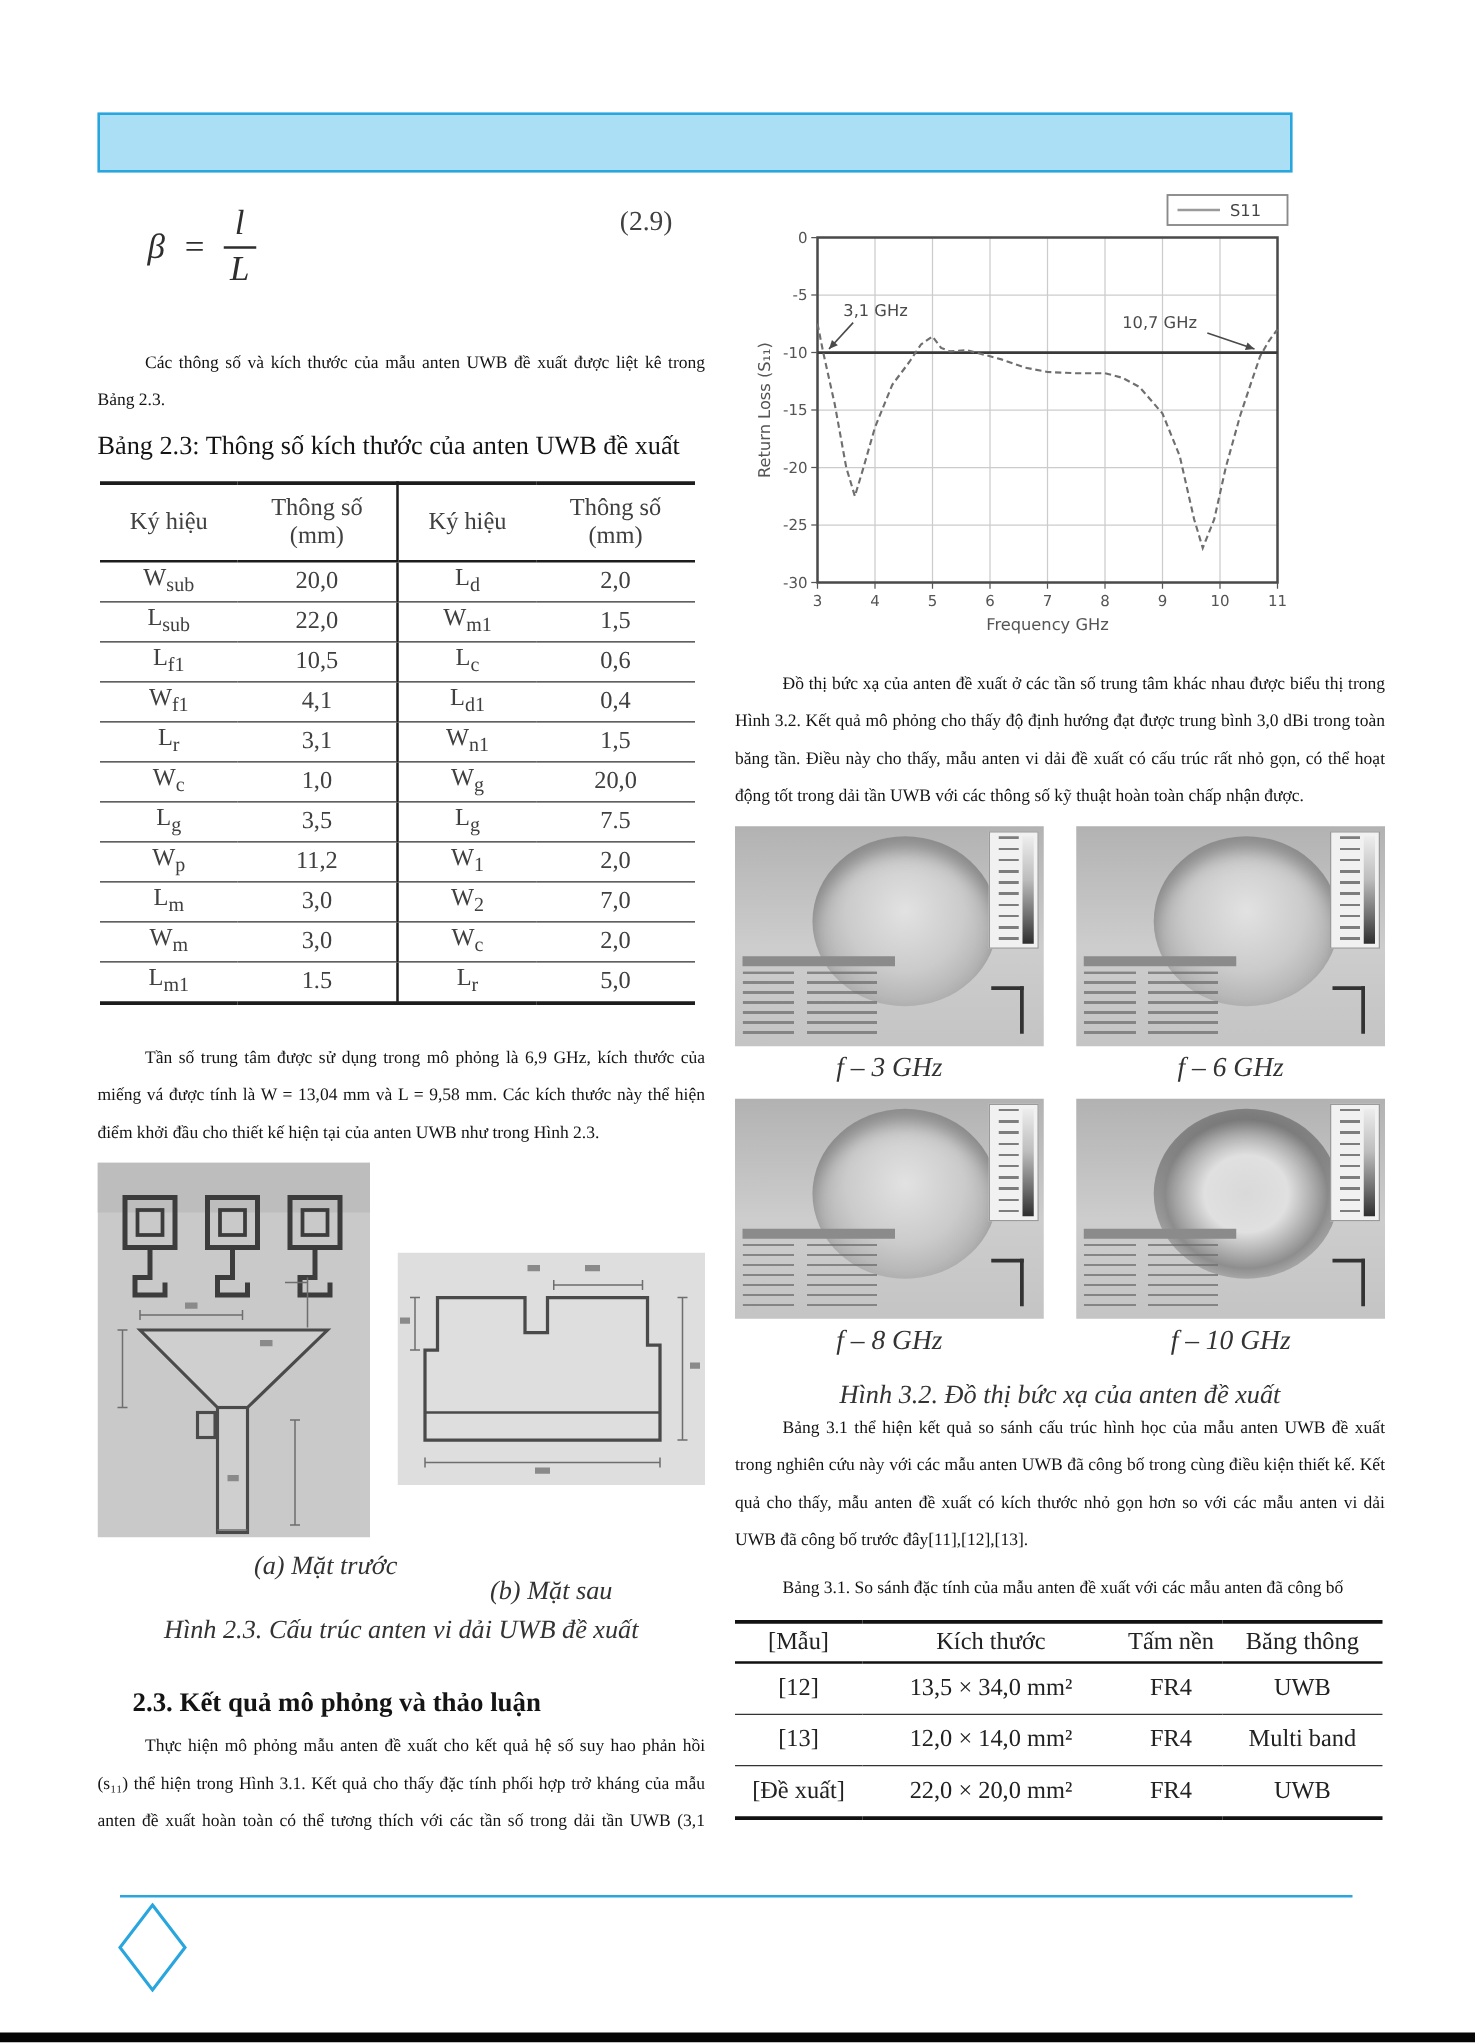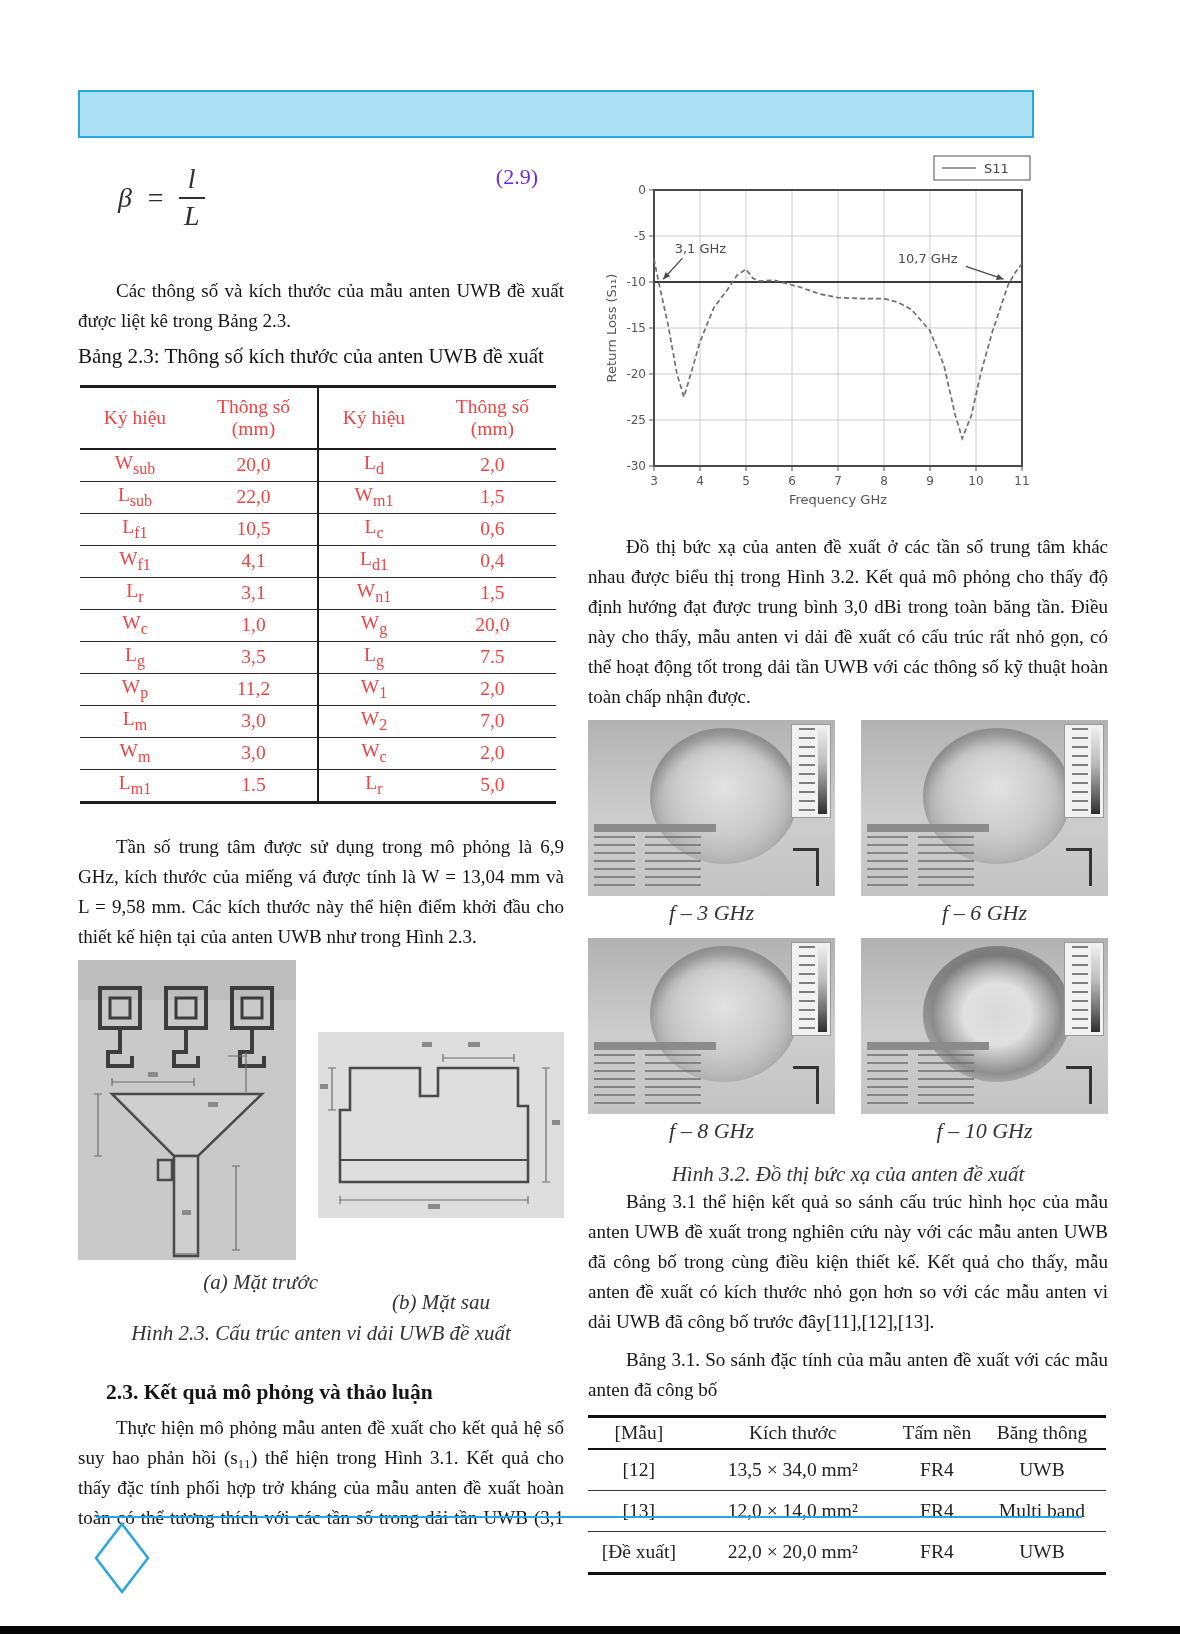--- a/index.html
+++ b/index.html
@@ -15,30 +15,30 @@
   .columns { position:absolute; left:78px; top:148px; width:1030px; display:flex; gap:24px; }
   .col-left  { width:486px; }
   .col-right { width:520px; }
 
   
   .eq-row { display:flex; margin:16px 0 44px 40px; }
   .eq { font-style:italic; font-size:28px; display:flex; align-items:center; gap:14px; color:#2e2e2e; }
   .frac { display:inline-flex; flex-direction:column; align-items:center; line-height:1.1; }
   .frac .num { border-bottom:2px solid #2e2e2e; padding:0 9px 2px; }
   .frac .den { padding-top:2px; }
-  .eq-no { margin-left:auto; margin-right:26px; font-size:22px; color:#6d28d9; }
-
-  .body-text { font-size:19px; line-height:30px; text-align:justify; margin:0 0 8px; }
+  .eq-no { margin-left:auto; margin-right:26px; font-size:22px; color:#404040; }
+
+  .body-text { font-size:14px; line-height:30px; text-align:justify; margin:0 0 8px; }
   .indent { text-indent:38px; }
   .justify-last { text-align-last:justify; }
   .table-caption { font-size:21px; margin:0 0 10px;font-family:Liberation Serif, serif; }
 
   
   .t23 { border-collapse:collapse; width:476px; margin:16px 0 28px 2px; font-size:19.5px;
-    border-top:3px solid #1d1d1d; border-bottom:3px solid #1d1d1d; color:#ef4444; }
+    border-top:3px solid #1d1d1d; border-bottom:3px solid #1d1d1d; color:#404040; }
   .t23 th,.t23 td { text-align:center; padding:2px 4px; height:27px; }
   .t23 thead th { border-bottom:2.6px solid #1d1d1d; font-weight:normal; height:56px; }
   .t23 td { border-bottom:1.6px solid #2c2c2c; }
   .t23 tr:last-child td { border-bottom:none; }
   .t23 .vline { border-left:2.8px solid #1d1d1d; }
   .t23 sub { font-size:16px;text-align:right; }
   .t23 .unit { display:block; line-height:22px; }
 
   
   .fig23 { margin-top:4px; }

